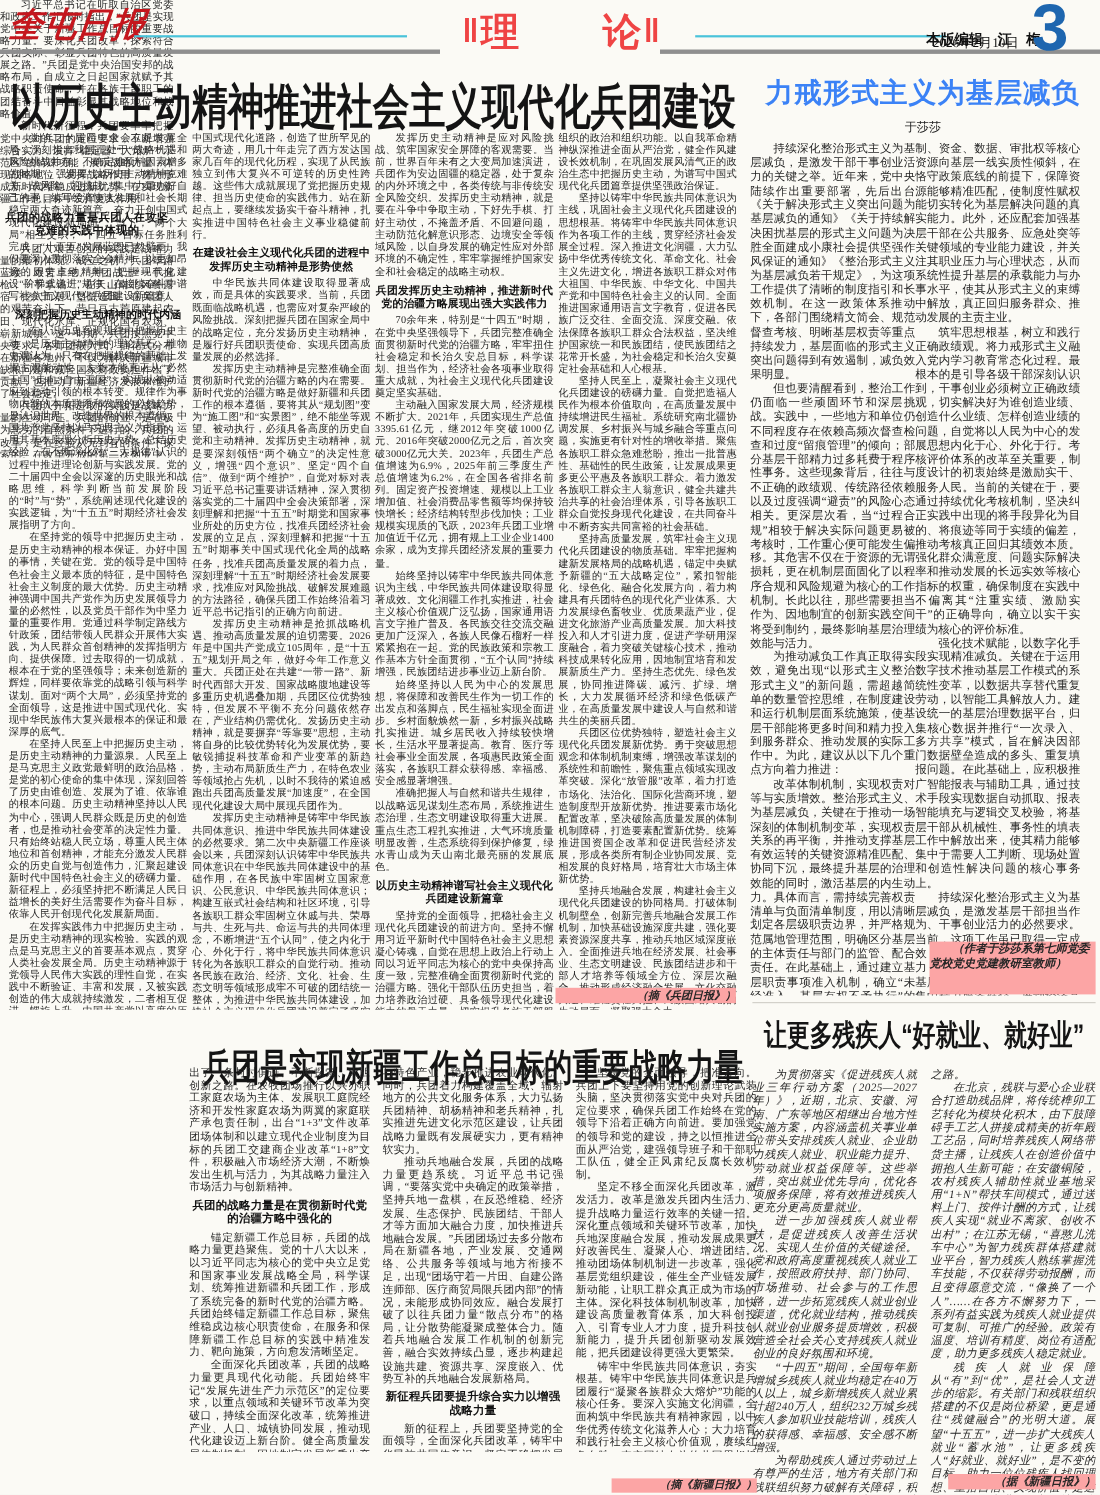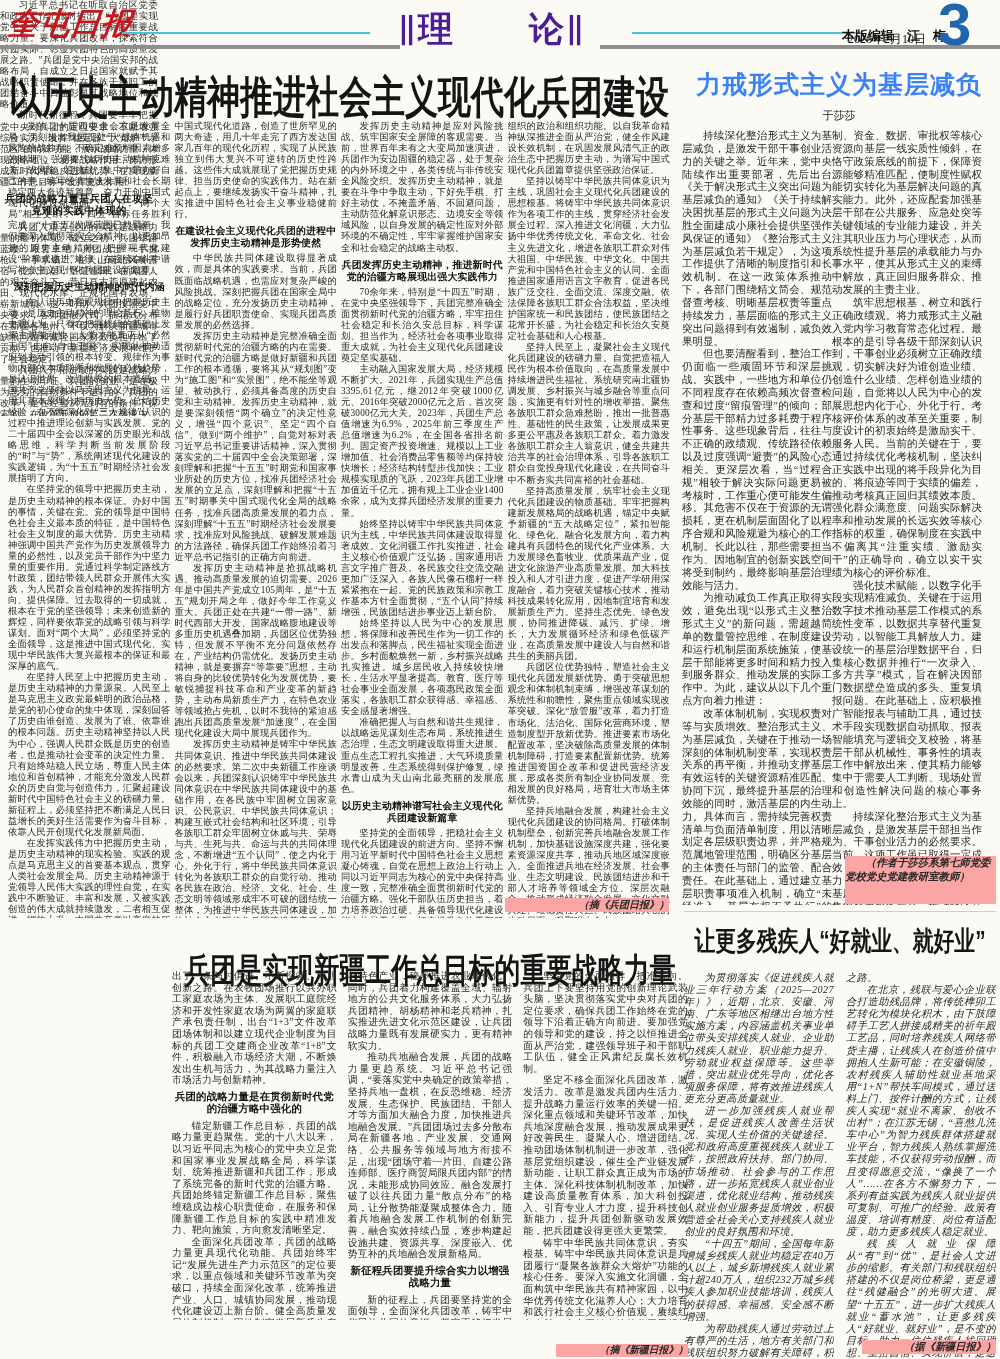--- a/index.html
+++ b/index.html
@@ -7,23 +7,23 @@
         font-family:"Liberation Serif","DejaVu Serif",serif;color:#262626;overflow:hidden;}
   
   .masthead{position:absolute;left:8px;top:6px;font-size:31px;line-height:34px;color:#c5161d;
             font-weight:bold;font-style:italic;font-family:"DejaVu Serif",serif;transform:skewX(-6deg);}
   .cyan{position:absolute;height:2px;background:#49c3da;top:32px;}
   .cyan.l{left:122px;width:248px;}
   .cyan.r{left:632px;width:228px;}
   .grayrule{position:absolute;height:4px;background:#8f8f8f;top:45px;}
   .grayrule.l{left:0;width:400px;}
   .grayrule.r{left:600px;width:400px;}
-  .section-title{position:absolute;left:398px;top:6px;width:204px;text-align:left;
-                 font-size:35px;font-weight:bold;color:#4c1d95;letter-spacing:2px;
-                 font-family:Liberation Mono, monospace;white-space:nowrap;}
+  .section-title{position:absolute;left:398px;top:6px;width:204px;text-align:right;
+                 font-size:35px;font-weight:bold;color:#ef4444;letter-spacing:2px;
+                 font-family:Liberation Sans, sans-serif;white-space:nowrap;}
   .section-title .bar{font-size:30px;vertical-align:3px;font-weight:bold;}
   .editor{position:absolute;left:842px;top:27px;width:110px;font-size:13px;font-weight:bold;color:#111;white-space:nowrap;}
   .pubdate{position:absolute;left:848px;top:31px;font-size:12px;color:#111;}
   .pagenum{position:absolute;left:938px;top:-10px;font-size:60px;color:#1e66af;
            font-family:"Liberation Sans",sans-serif;font-weight:bold;}
   
   .headline-wrap{position:absolute;display:flex;align-items:center;justify-content:center;overflow:hidden;}
   .headline-wrap span{white-space:nowrap;font-family:"Liberation Sans","DejaVu Sans",sans-serif;
                       font-weight:900;color:#141414;}
   #main-headline{left:8px;top:68px;width:662px;height:58px;}

